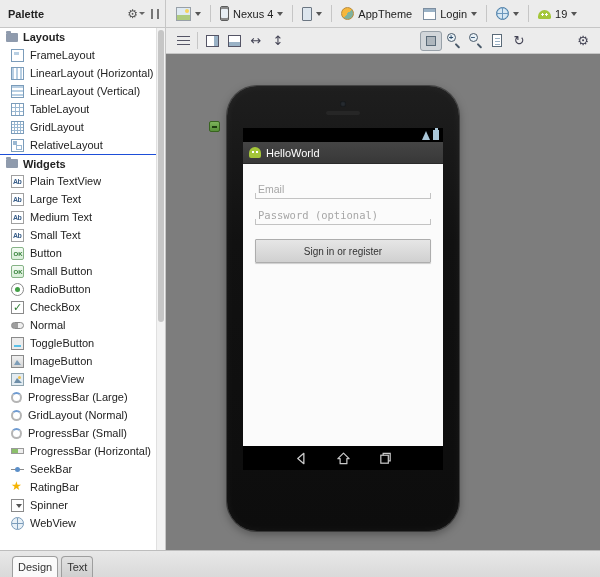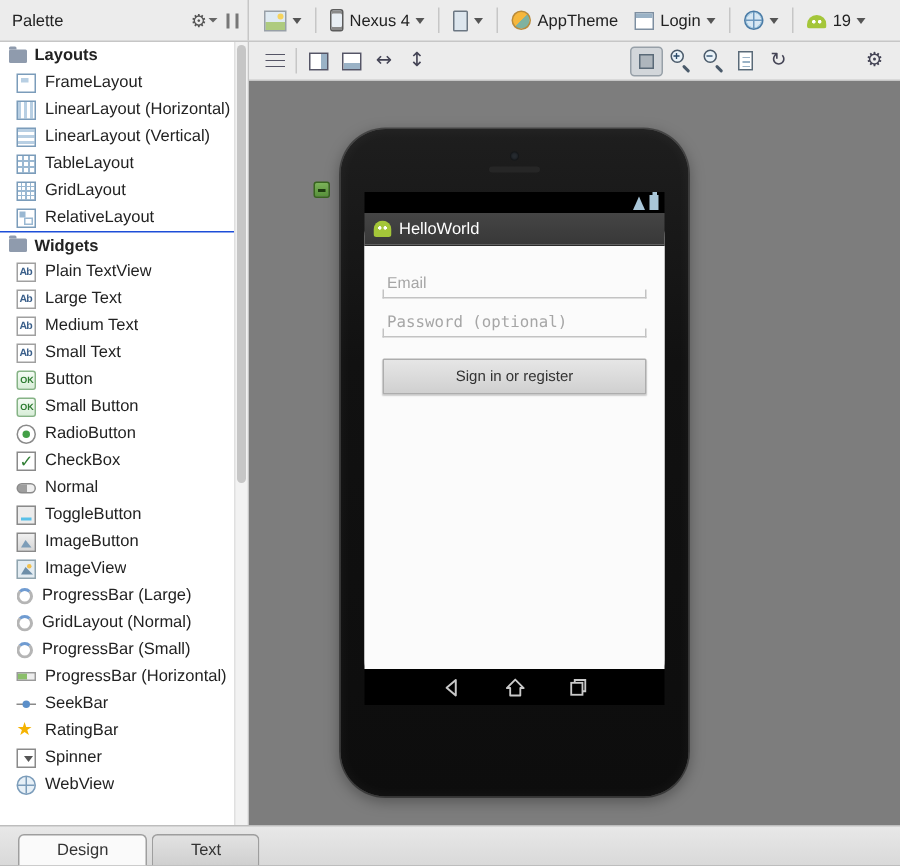--- a/index.html
+++ b/index.html
@@ -7,21 +7,21 @@
   body {
     width:600px; height:577px; overflow:hidden;
     font-family:"Liberation Sans", sans-serif; font-size:11px; color:#333;
     background:#ececec; position:relative;
   }
   .app { display:flex; flex-direction:column; width:600px; height:577px; }
 
   
   .row-top { height:28px; flex:none; display:flex; border-bottom:1px solid #c6c6c6; background:#ececec; }
   .palette-header { width:166px; flex:none; display:flex; align-items:center; padding:0 6px 0 8px; border-right:1px solid #c6c6c6; }
-  .ph-title { font-weight:normal; color:#222; }
+  .ph-title { font-weight:bold; color:#222; }
   .ph-icons { margin-left:auto; display:flex; align-items:center; gap:6px; }
   .glyph { font-family:"DejaVu Sans", sans-serif; color:#555; }
   .ph-gear { font-size:12px; line-height:12px; display:flex; align-items:center; }
   .mini-arr { width:0; height:0; border-left:3px solid transparent; border-right:3px solid transparent; border-top:3px solid #666; margin-left:1px; }
   .ph-hide { width:8px; height:10px; border-left:2px solid #777; border-right:2px solid #777; }
 
   .toolbar-main { flex:1; display:flex; align-items:center; padding:0 5px; gap:1px; }
   .tbtn { display:flex; align-items:center; gap:4px; padding:2px 5px; border-radius:3px; cursor:default; white-space:nowrap; color:#222; }
   .sep { width:1px; height:17px; background:#c6c6c6; margin:0 3px; flex:none; }
   .darr { width:0; height:0; border-left:3px solid transparent; border-right:3px solid transparent; border-top:4px solid #555; margin-top:1px; }
@@ -153,21 +153,21 @@
   .edittext::placeholder { color:#a6a6a6; }
   .edittext.mono { font-family:"DejaVu Sans Mono", monospace; }
   .signin { margin-top:9px; height:24px; border:1px solid #adadad; border-radius:1px;
     background:linear-gradient(#e6e6e6,#d0d0d0); box-shadow:0 1px 1px rgba(0,0,0,0.18);
     font-family:"Liberation Sans",sans-serif; font-size:10px; color:#333; }
   .navbar { height:24px; flex:none; background:#000; display:flex; align-items:center; justify-content:center; gap:27px; }
   .nav-ic { display:flex; }
 
   
   .row-bottom { height:27px; flex:none; background:linear-gradient(#e8e8e8,#d9d9d9); border-top:1px solid #bdbdbd; display:flex; align-items:flex-end; padding:0 0 0 12px; }
-  .tab { height:21px; line-height:20px; padding:0 25px; margin-right:3px; border:1px solid #9e9e9e; border-bottom:none; border-radius:4px 4px 0 0; background:linear-gradient(#e2e2e2,#cfcfcf); color:#333; cursor:default; }
+  .tab { height:21px; line-height:20px; padding:0 5px; margin-right:3px; border:1px solid #9e9e9e; border-bottom:none; border-radius:4px 4px 0 0; background:linear-gradient(#e2e2e2,#cfcfcf); color:#333; cursor:default; }
   .tab.active { background:#fafafa; }
 </style>
 </head>
 <body>
 
 <div class="app">
 
   <div class="row-top">
     <div class="palette-header">
       <span class="ph-title">Palette</span>

